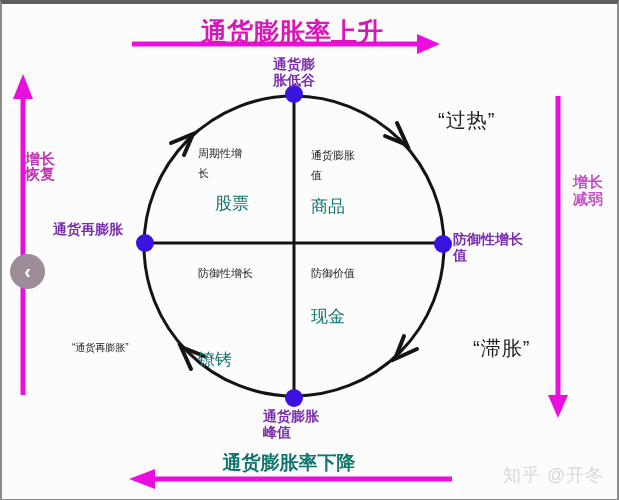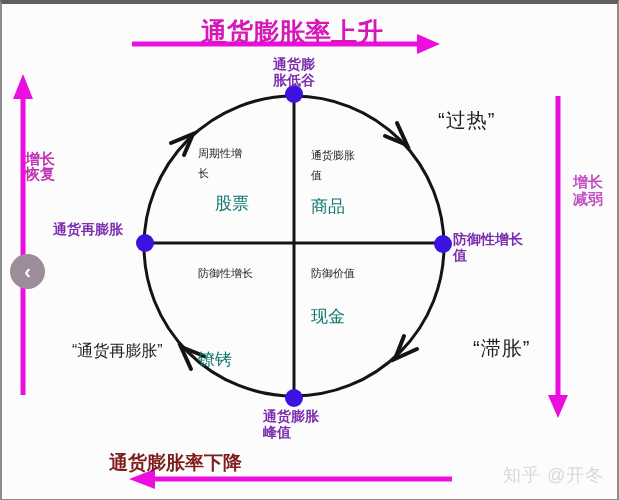--- a/index.html
+++ b/index.html
@@ -6,25 +6,25 @@
   #canvas{
     position:relative;width:615px;height:495px;
     background:#fcfcfc;overflow:hidden;
     border:2px solid #8c8c8c;border-top:4px solid #5f5f5f;
     font-family:"Liberation Sans","DejaVu Sans",sans-serif;
     color:#161616;
   }
   .abs{position:absolute;}
   .pre{white-space:pre-line;}
   .title{font-weight:bold;font-size:26px;color:#d817b8;text-align:center;}
-  .title-bottom{font-weight:bold;font-size:19px;color:#7f1d1d;text-align:left;}
+  .title-bottom{font-weight:bold;font-size:19px;color:#0f766e;text-align:center;}
   .side-label{font-weight:bold;font-size:15px;line-height:15px;color:#c136b4;}
   .side-label-r{font-weight:bold;font-size:15px;line-height:17px;color:#c44fc4;}
   .axis-label{color:#7b2fae;font-size:14px;line-height:16px;font-weight:bold;}
-  .phase{color:#1c1c1c;font-size:16px;}
+  .phase{color:#1c1c1c;font-size:10px;}
   .phase-big{color:#1c1c1c;font-size:20px;letter-spacing:1px;}
   .qstyle{color:#1c1c1c;font-size:11px;line-height:20px;}
   .qasset{color:#0f766e;font-size:17px;}
   .watermark{color:#d8d8d8;font-size:18px;letter-spacing:1px;text-align:right;}
   #back-btn{
     left:8px;top:250px;width:35px;height:35px;border-radius:50%;
     background:#9d8c99;display:flex;align-items:center;justify-content:center;
     cursor:pointer;
   }
   #back-btn span{color:#ffffff;font-size:20px;line-height:20px;font-weight:bold;transform:translateY(-1px);}

